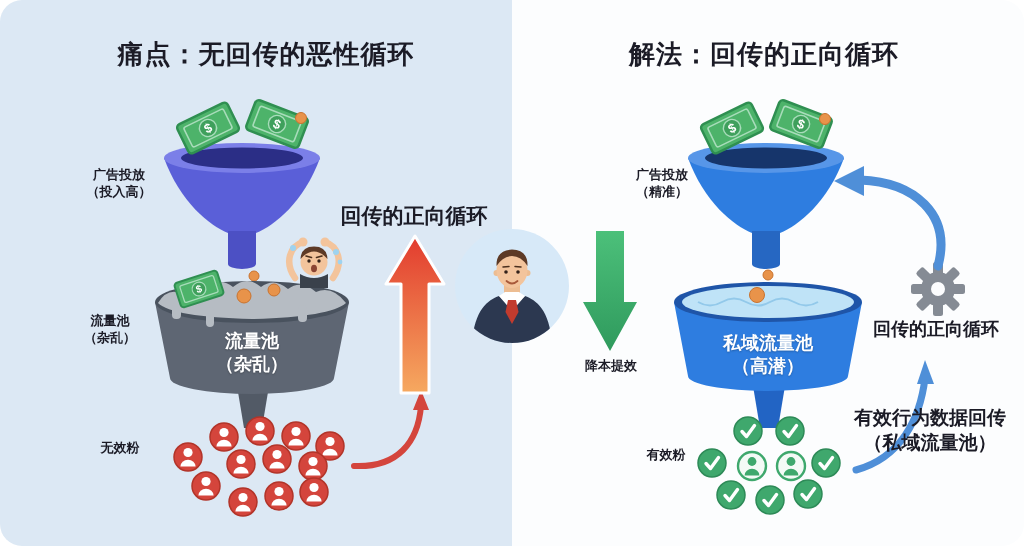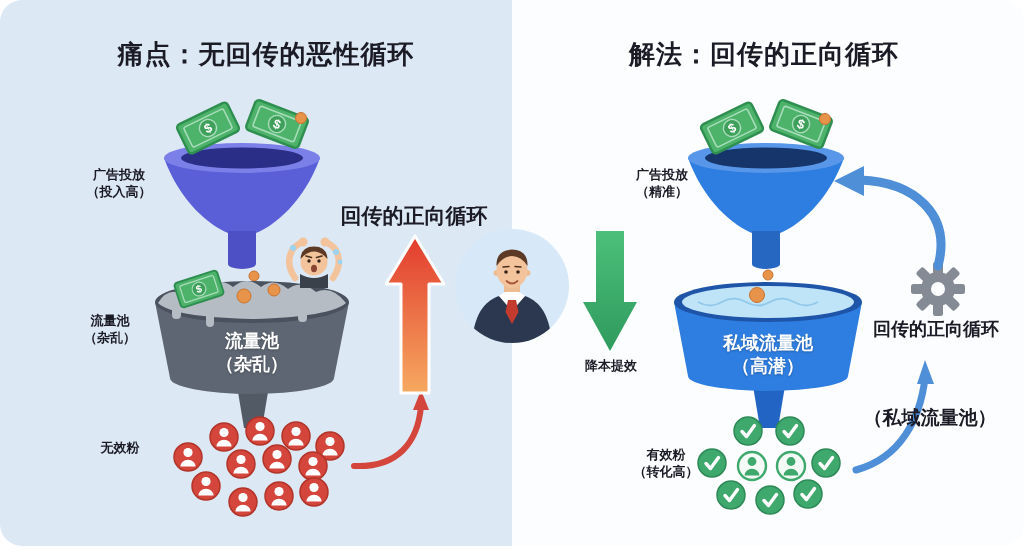--- a/index.html
+++ b/index.html
@@ -240,22 +240,22 @@
     <div>（精准）</div>
   </div>
 
   <div class="lbl pool-lbl" style="left:768px;top:332px">
     <div>私域流量池</div>
     <div>（高潜）</div>
   </div>
 
   <div class="lbl l20" style="left:666px;top:447px">
     <div>有效粉</div>
-    <div>（转化高）</div>
   </div>
 
   <div class="lbl l18" style="left:936px;top:318px">回传的正向循环</div>
 
   <div class="lbl l19" style="left:930px;top:406px">
+    <div>有效行为数据回传</div>
     <div>（私域流量池）</div>
   </div>
 
 </div>
 
 </body></html>

